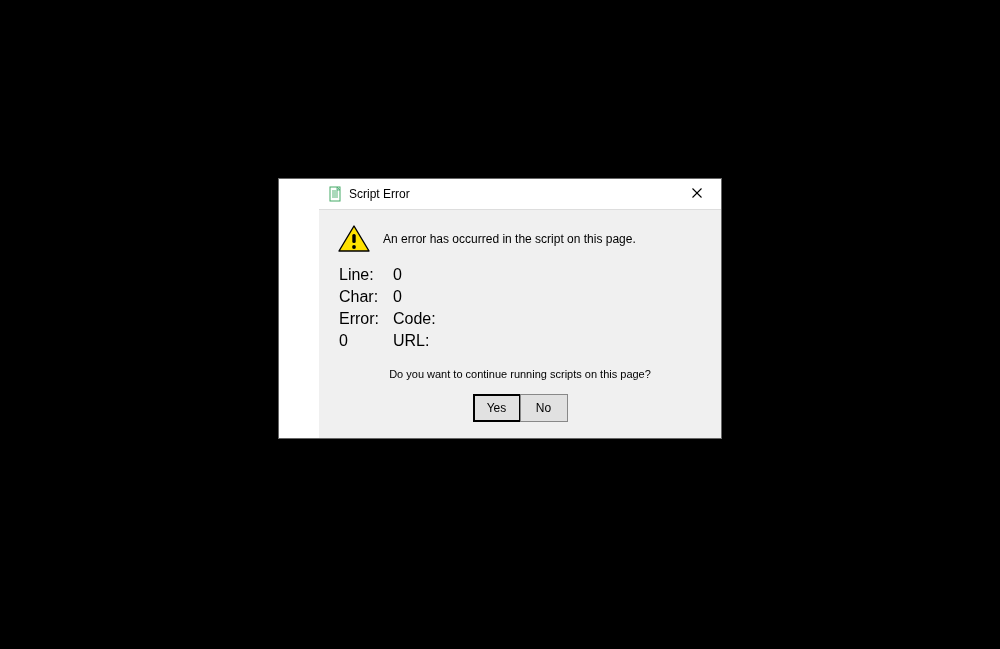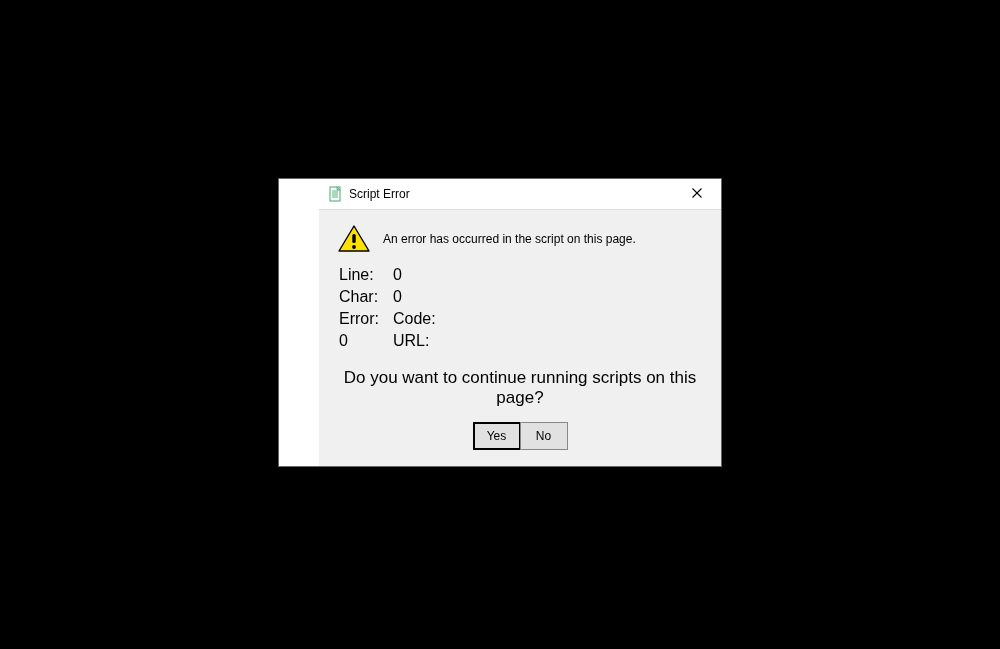--- a/index.html
+++ b/index.html
@@ -72,21 +72,21 @@
       row-gap: 4px;
       font-size: 16px;
       color: #000;
       margin-left: 2px;
     }
     .grid .label {}
     .grid .val { word-break: break-all; }
     .question {
       text-align: center;
       margin-top: 18px;
-      font-size: 17px;
+      font-size: 11px;
       color: #000;
     }
     .buttons {
       display: flex;
       justify-content: center;
       margin-top: 14px;
       gap: 0;
     }
     .btn {
       min-width: 48px;

